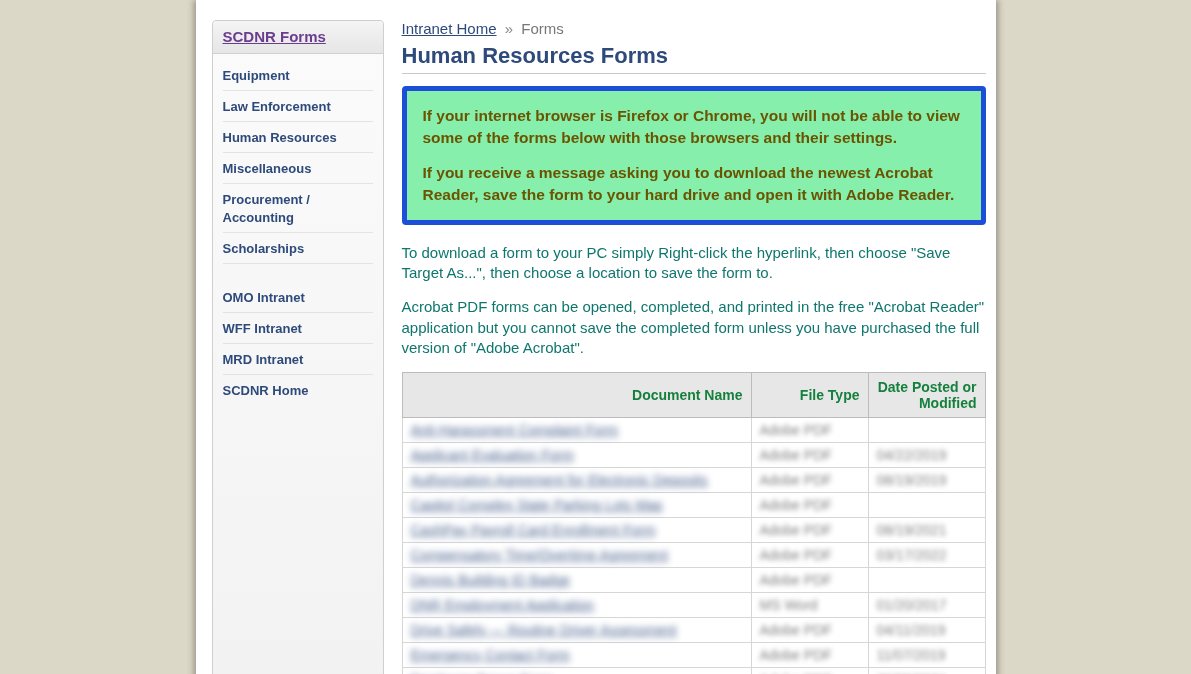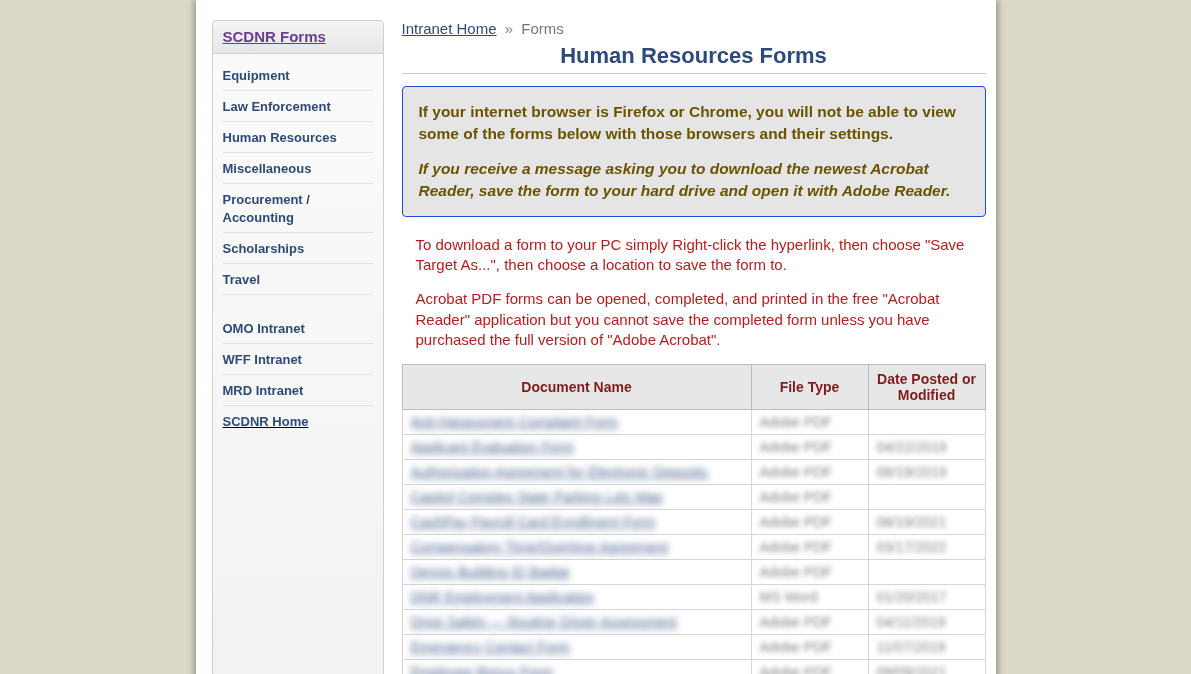--- a/index.html
+++ b/index.html
@@ -4,36 +4,36 @@
 <style>
   html,body{margin:0;padding:0;font-family:Arial,Helvetica,sans-serif;background:#dcd8c8;}
   .page-wrap{width:800px;margin:0 auto;background:#fff;min-height:674px;box-shadow:3px 0 6px rgba(0,0,0,.25),-3px 0 6px rgba(0,0,0,.25);position:relative;padding:0 0 0 0;}
   .inner{display:flex;padding:12px 0 0 0;}
   
   .sidebar{width:170px;margin:8px 0 0 16px;border:1px solid #cfcfcf;border-radius:4px;background:linear-gradient(#fbfbfb,#f2f2f2);padding:0;}
   .sidebar-header{background:linear-gradient(#f4f4f4,#e6e6e6);border-bottom:1px solid #d0d0d0;padding:7px 10px;border-radius:4px 4px 0 0;}
   .sidebar-header a{color:#6a3d8f;font-weight:bold;font-size:15px;text-decoration:underline;}
   .sidebar ul{list-style:none;margin:0;padding:6px 10px 10px 10px;}
   .sidebar li{border-bottom:1px solid #e3e3e3;padding:6px 0;}
-  .sidebar li:last-child{border-bottom:none;text-decoration:underline;}
+  .sidebar li:last-child{border-bottom:none;}
   .sidebar a.nav{color:#2e4a7b;font-size:13px;font-weight:bold;text-decoration:none;text-align:center;}
   .sidebar .gap{border:none;height:14px;padding:0;}
   
   .main{flex:1;padding:8px 10px 0 18px;}
   .breadcrumb{font-size:15px;color:#777;margin-bottom:6px;}
   .breadcrumb a{color:#2e4a7b;text-decoration:underline;}
   .breadcrumb .sep{color:#888;margin:0 4px;}
-  h1{font-size:22px;color:#2e4a7b;margin:4px 0 6px 0;font-weight:bold;border-bottom:1px solid #c9c9c9;padding-bottom:4px;text-align:center;}
-  .warning-box{background:#e5e5e5;border:1px solid #1d4ed8;border-radius:4px;padding:14px 16px;margin:12px 0 18px 0;}
+  h1{font-size:22px;color:#2e4a7b;margin:4px 0 6px 0;font-weight:bold;border-bottom:1px solid #c9c9c9;padding-bottom:4px;}
+  .warning-box{background:#86efac;border:5px solid #1d4ed8;border-radius:4px;padding:14px 16px;margin:12px 0 18px 0;}
   .warning-box p{margin:0 0 14px 0;color:#6b5400;font-weight:bold;font-size:15.5px;line-height:1.4;}
-  .warning-box p:last-child{margin-bottom:0;font-style:italic;}
-  .body-text{font-size:15px;color:#b91c1c;line-height:1.35;margin:0 0 14px 14px;}
+  .warning-box p:last-child{margin-bottom:0;}
+  .body-text{font-size:15px;color:#0f766e;line-height:1.35;margin:0 0 14px 0;}
   
   table.forms{border-collapse:collapse;width:100%;font-size:14px;}
-  table.forms th{background:#e7e7e7;border:1px solid #bcbcbc;padding:6px 8px;text-align:center;font-weight:bold;color:#7f1d1d;font-size:14px;}
+  table.forms th{background:#e7e7e7;border:1px solid #bcbcbc;padding:6px 8px;text-align:right;font-weight:bold;color:#15803d;font-size:14px;}
   table.forms th.dp{width:100px;}
   table.forms th.ft{width:100px;}
   table.forms td{border:1px solid #d6d6d6;padding:4px 8px;vertical-align:middle;}
   table.forms td a{color:#2e4a7b;text-decoration:underline;}
   .blur{filter:blur(3px);color:#3a5a9a;opacity:.85;}
   .blur-gray{filter:blur(2.5px);color:#555;opacity:.75;}
 </style>
 </head>
 <body>
 
@@ -44,21 +44,20 @@
       <div class="sidebar-header">
         <a href="#">SCDNR Forms</a>
       </div>
       <ul id="nav1">
           <li><a href="#" class="nav">Equipment</a></li>
           <li><a href="#" class="nav">Law Enforcement</a></li>
           <li><a href="#" class="nav">Human Resources</a></li>
           <li><a href="#" class="nav">Miscellaneous</a></li>
           <li><a href="#" class="nav">Procurement / Accounting</a></li>
           <li><a href="#" class="nav">Scholarships</a></li>
-          <li><a href="#" class="nav">Travel</a></li>
           <li class="gap"></li>
         </ul>
       <ul id="nav2" style="padding-top:0;margin-top:-6px;">
           <li><a href="#" class="nav">OMO Intranet</a></li>
           <li><a href="#" class="nav">WFF Intranet</a></li>
           <li><a href="#" class="nav">MRD Intranet</a></li>
           <li><a href="#" class="nav">SCDNR Home</a></li>
         </ul>
     </nav>
 

